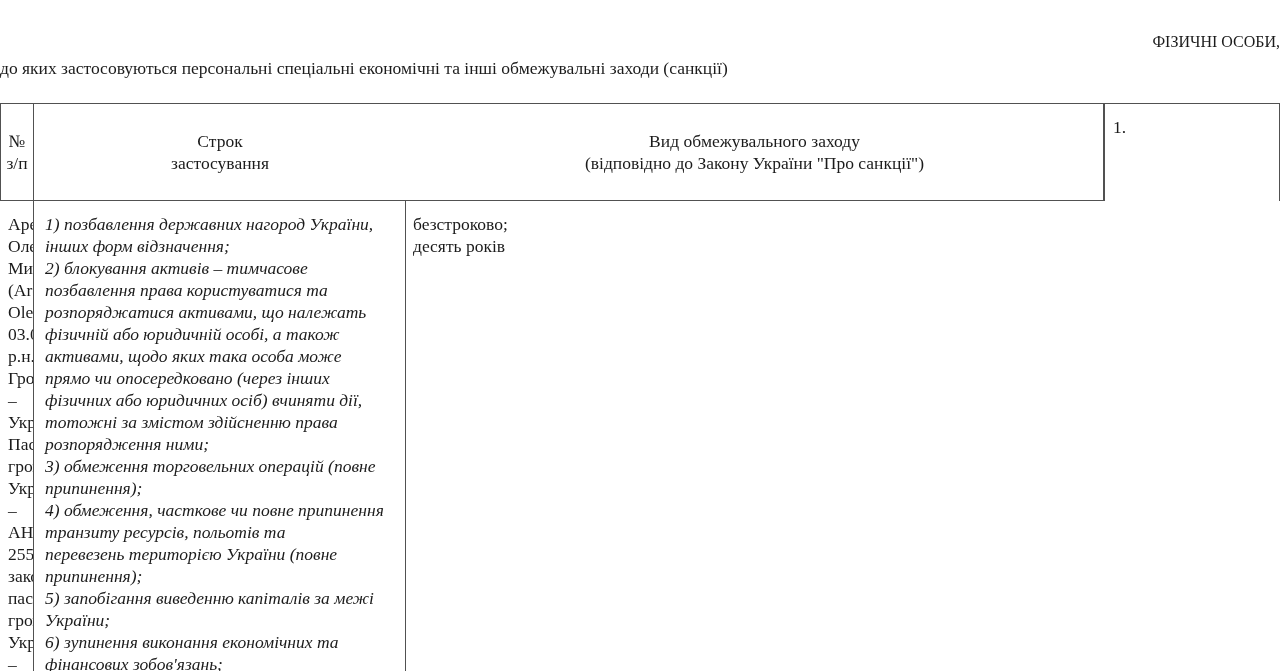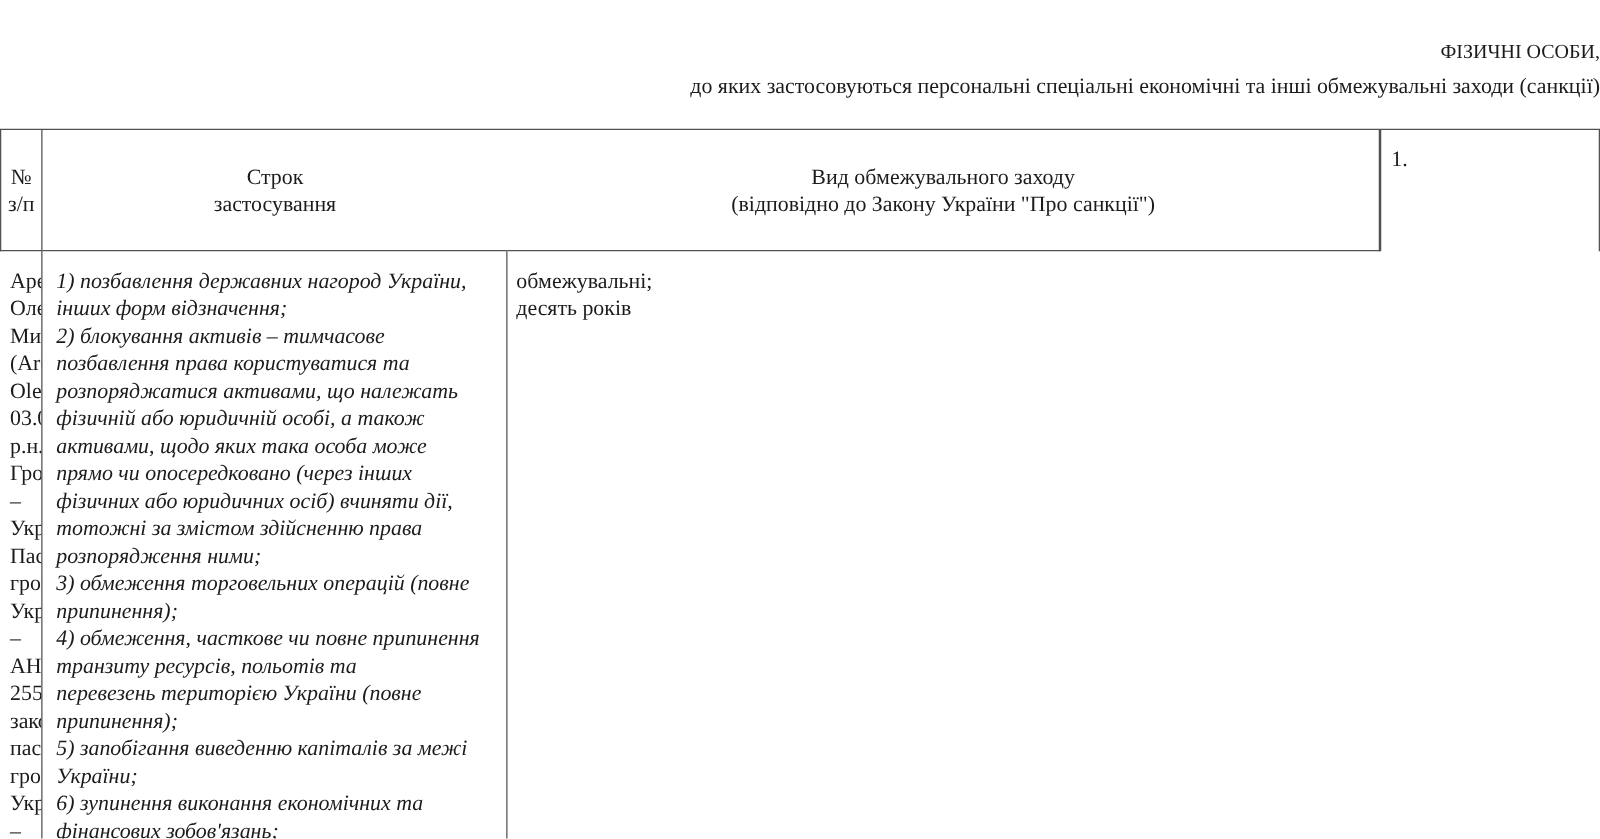--- a/index.html
+++ b/index.html
@@ -16,21 +16,21 @@
     position: absolute;
     top: 31px; left: 0; width: 100%;
     text-align: right;
     font-size: 16px;
     line-height: 22px;
     white-space: pre-wrap;
   }
   .doc-subtitle {
     position: absolute;
     top: 57px; left: 0; width: 100%;
-    text-align: right;
+    text-align: left;
     font-size: 17.5px;
     line-height: 22px;
     white-space: pre-wrap;
   }
   .sanctions-table {
     position: absolute;
     top: 103px; left: 0;
     width: 1280px; height: 568px;
     display: grid;
     grid-template-columns: 34px 372px 698px 176px;
@@ -103,18 +103,18 @@
 перевезень територією України (повне припинення);
 5) запобігання виведенню капіталів за межі України;
 6) зупинення виконання економічних та фінансових зобов'язань;
 7) заборона поширення медіа на території України;
 8) припинення дії або зупинення ліцензій та інших дозволів, одержання
 (наявність) яких є умовою для здійснення певного виду діяльності, зокрема,
 припинення дії чи зупинення дії спеціальних дозволів на користування надрами;
 9) заборона участі у приватизації, оренді державного майна резидентами
 іноземної держави та особами, які прямо чи опосередковано контролюються
 резидентами іноземної держави або діють в їх інтересах;</div>
-    <div class="cell body-term">обмежувальні;
+    <div class="cell body-term">безстроково;
 десять років</div>
 
   </div>
 
 </div>
 
 </body></html>

